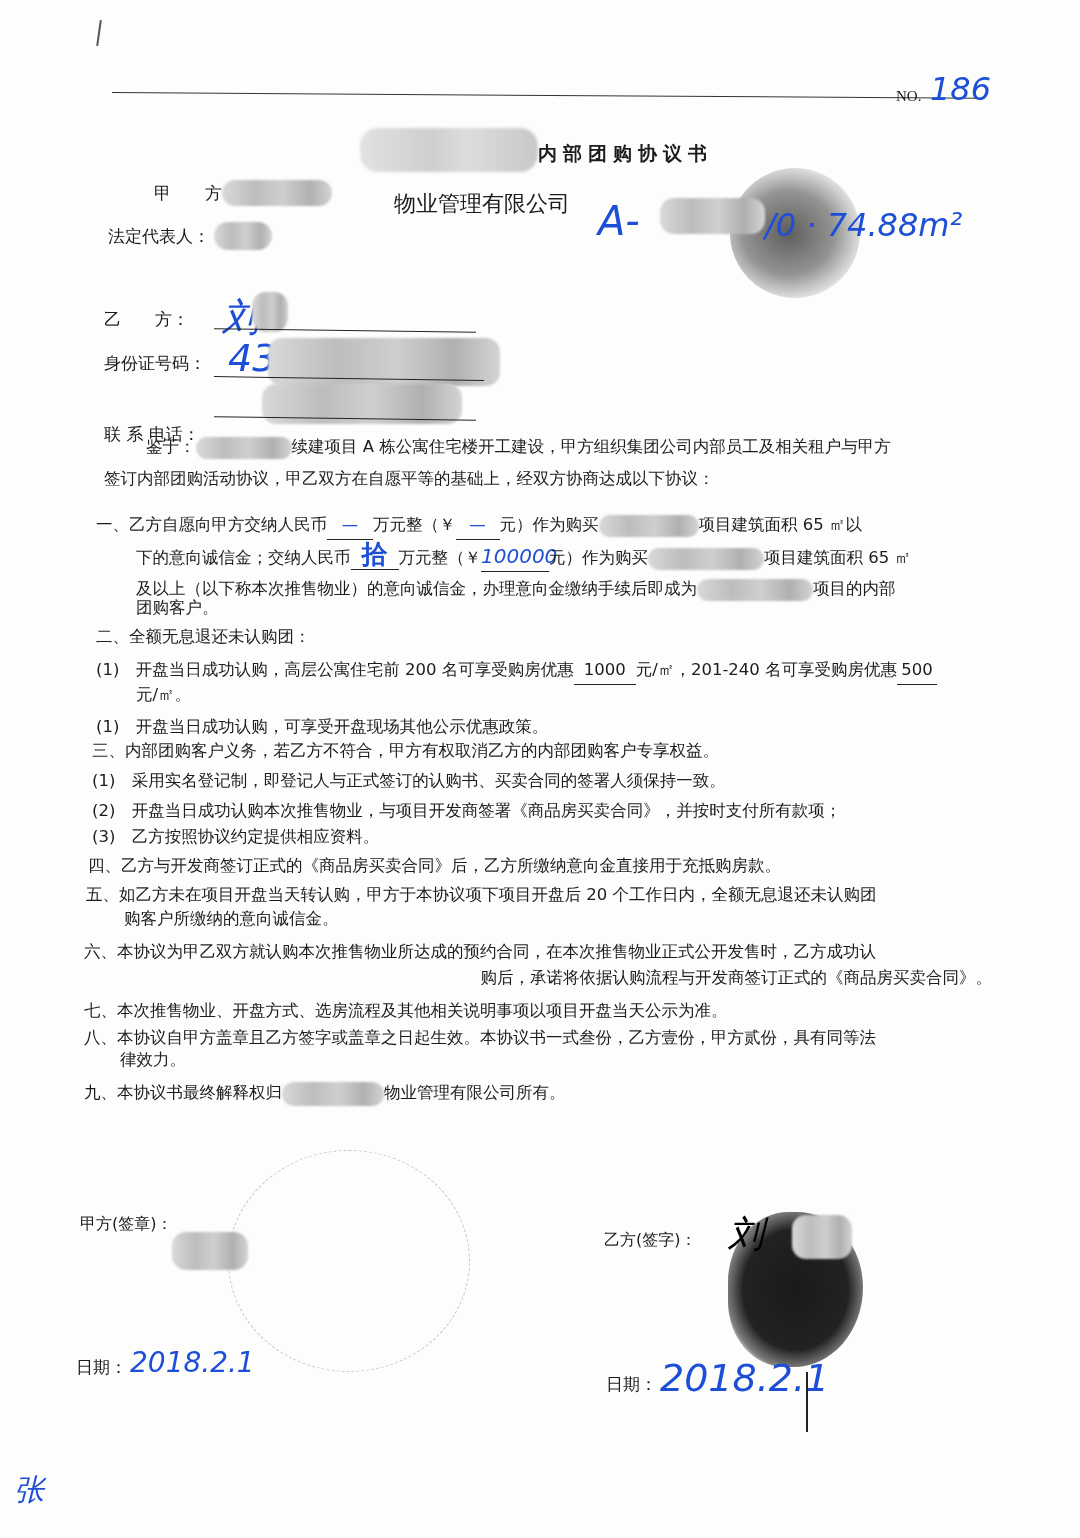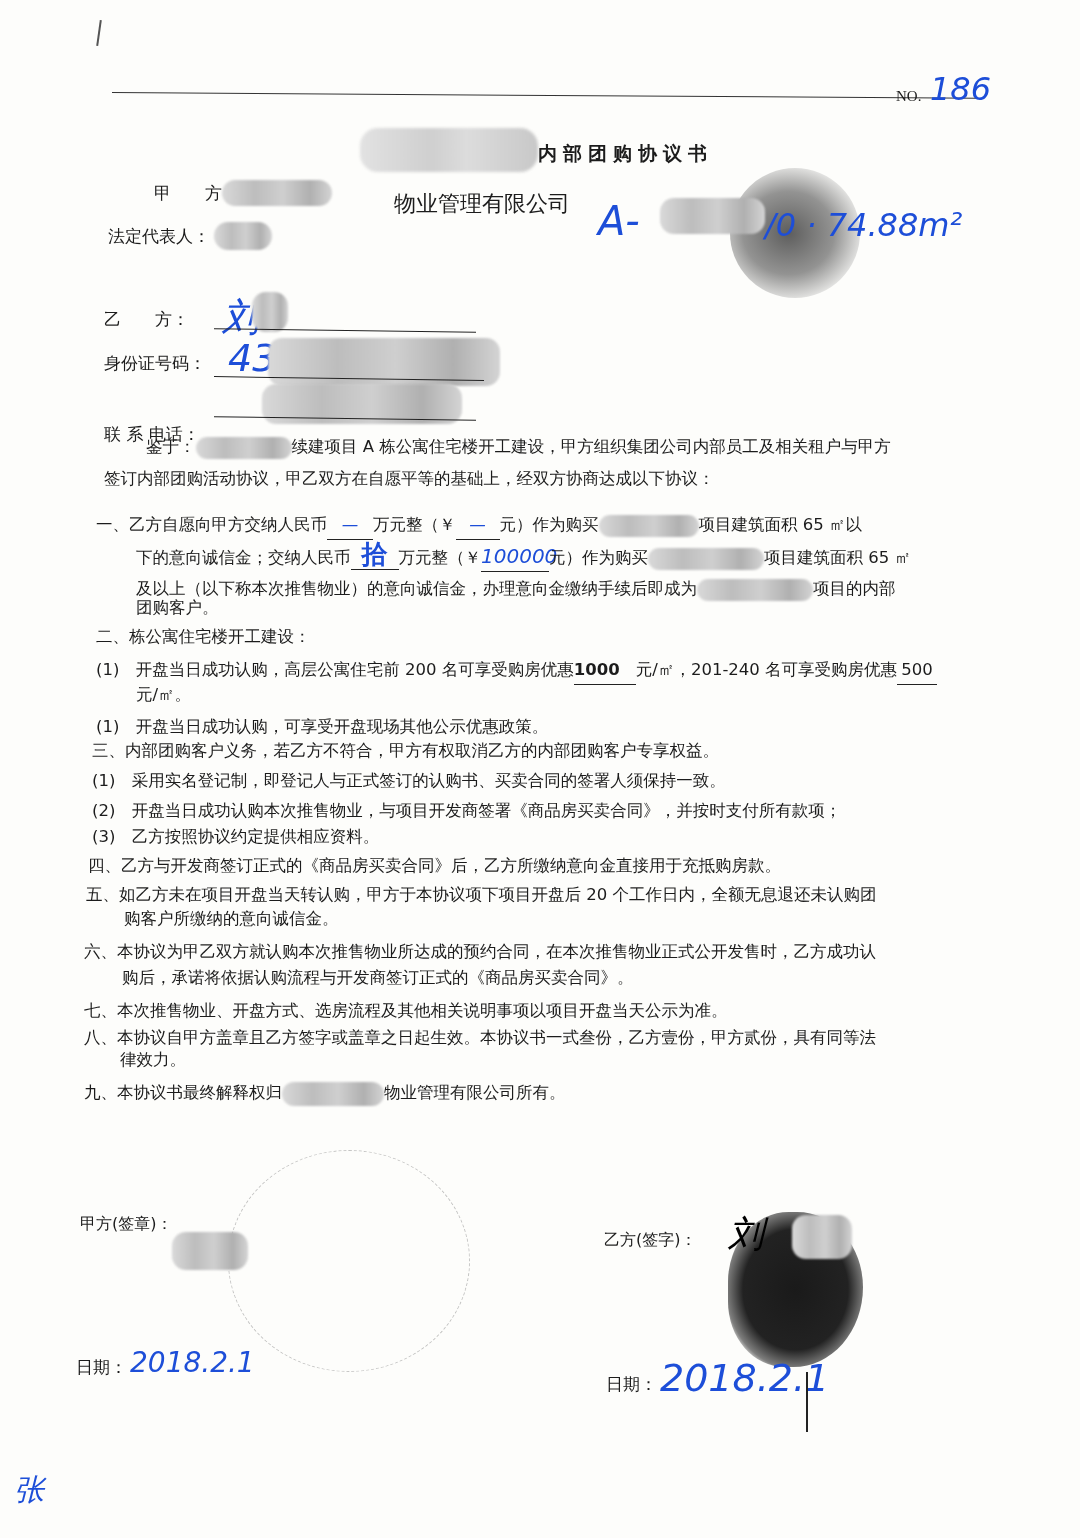--- a/index.html
+++ b/index.html
@@ -71,37 +71,37 @@
   <span>一、乙方自愿向甲方交纳人民币</span><span class="hand" style="display:inline-block;width:46px;text-align:center;border-bottom:1.3px solid #222;">—</span><span>万元整（￥</span><span class="hand" style="display:inline-block;width:44px;text-align:center;border-bottom:1.3px solid #222;">—</span><span>元）作为购买</span><span class="blur" style="display:inline-block;width:100px;height:22px;vertical-align:middle;"></span><span>项目建筑面积 65 ㎡以</span>
 </div>
 <div class="abs para" style="top:540px;left:136px;">
   <span>下的意向诚信金；交纳人民币</span><span class="hand" style="display:inline-block;width:48px;text-align:center;font-size:26px;font-style:normal;font-weight:bold;border-bottom:1.3px solid #222;">拾</span><span>万元整（￥</span><span class="hand" style="display:inline-block;width:68px;text-align:center;font-size:20px;border-bottom:1.3px solid #222;">100000</span><span>元）作为购买</span><span class="blur" style="display:inline-block;width:116px;height:22px;vertical-align:middle;"></span><span>项目建筑面积 65 ㎡</span>
 </div>
 <div class="abs para" style="top:574px;left:136px;">
   <span>及以上（以下称本次推售物业）的意向诚信金，办理意向金缴纳手续后即成为</span><span class="blur" style="display:inline-block;width:116px;height:22px;vertical-align:middle;"></span><span>项目的内部</span>
 </div>
 <div class="abs para" style="top:593px;left:136px;">团购客户。</div>
 
-<div class="abs para" style="top:622px;left:96px;">二、栋公寓住宅楼开工建设：</div>
+<div class="abs para" style="top:622px;left:96px;">二、全额无息退还未认购团：</div>
 <div class="abs para" style="top:655px;left:96px;">
-  <span>(1)　开盘当日成功认购，高层公寓住宅前 200 名可享受购房优惠</span><span style="display:inline-block;width:62px;text-align:left;border-bottom:1.3px solid #222;font-weight:bold;">1000</span><span>元/㎡，201-240 名可享受购房优惠</span><span style="display:inline-block;width:40px;text-align:center;border-bottom:1.3px solid #222;">500</span>
+  <span>(1)　开盘当日成功认购，高层公寓住宅前 200 名可享受购房优惠</span><span style="display:inline-block;width:62px;text-align:center;border-bottom:1.3px solid #222;">1000</span><span>元/㎡，201-240 名可享受购房优惠</span><span style="display:inline-block;width:40px;text-align:center;border-bottom:1.3px solid #222;">500</span>
 </div>
 <div class="abs para" style="top:680px;left:136px;">元/㎡。</div>
 <div class="abs para" style="top:712px;left:96px;">(1)　开盘当日成功认购，可享受开盘现场其他公示优惠政策。</div>
 
 <div class="abs para" style="top:736px;left:92px;">三、内部团购客户义务，若乙方不符合，甲方有权取消乙方的内部团购客户专享权益。</div>
 <div class="abs para" style="top:766px;left:92px;">(1)　采用实名登记制，即登记人与正式签订的认购书、买卖合同的签署人须保持一致。</div>
 <div class="abs para" style="top:796px;left:92px;">(2)　开盘当日成功认购本次推售物业，与项目开发商签署《商品房买卖合同》，并按时支付所有款项；</div>
 <div class="abs para" style="top:822px;left:92px;">(3)　乙方按照协议约定提供相应资料。</div>
 
 <div class="abs para" style="top:851px;left:88px;">四、乙方与开发商签订正式的《商品房买卖合同》后，乙方所缴纳意向金直接用于充抵购房款。</div>
 <div class="abs para" style="top:880px;left:86px;">五、如乙方未在项目开盘当天转认购，甲方于本协议项下项目开盘后 20 个工作日内，全额无息退还未认购团</div>
 <div class="abs para" style="top:904px;left:124px;">购客户所缴纳的意向诚信金。</div>
 <div class="abs para" style="top:937px;left:84px;">六、本协议为甲乙双方就认购本次推售物业所达成的预约合同，在本次推售物业正式公开发售时，乙方成功认</div>
-<div class="abs para" style="top:963px;left:122px;">购后，承诺将依据认购流程与开发商签订正式的《商品房买卖合同》。</div>
+<div class="abs para" style="top:963px;left:122px;text-align:right;">购后，承诺将依据认购流程与开发商签订正式的《商品房买卖合同》。</div>
 <div class="abs para" style="top:996px;left:84px;">七、本次推售物业、开盘方式、选房流程及其他相关说明事项以项目开盘当天公示为准。</div>
 <div class="abs para" style="top:1023px;left:84px;">八、本协议自甲方盖章且乙方签字或盖章之日起生效。本协议书一式叁份，乙方壹份，甲方贰份，具有同等法</div>
 <div class="abs para" style="top:1045px;left:120px;">律效力。</div>
 <div class="abs para" style="top:1078px;left:84px;">
   <span>九、本协议书最终解释权归</span><span class="blur" style="display:inline-block;width:102px;height:24px;vertical-align:middle;"></span><span>物业管理有限公司所有。</span>
 </div>
 
 <div class="abs seal" style="left:228px;top:1150px;width:240px;height:220px;"></div>
 <div class="abs label" style="left:80px;top:1214px;font-size:16px;">甲方(签章)：</div>
 <div class="abs blur" style="left:172px;top:1232px;width:76px;height:38px;"></div>

